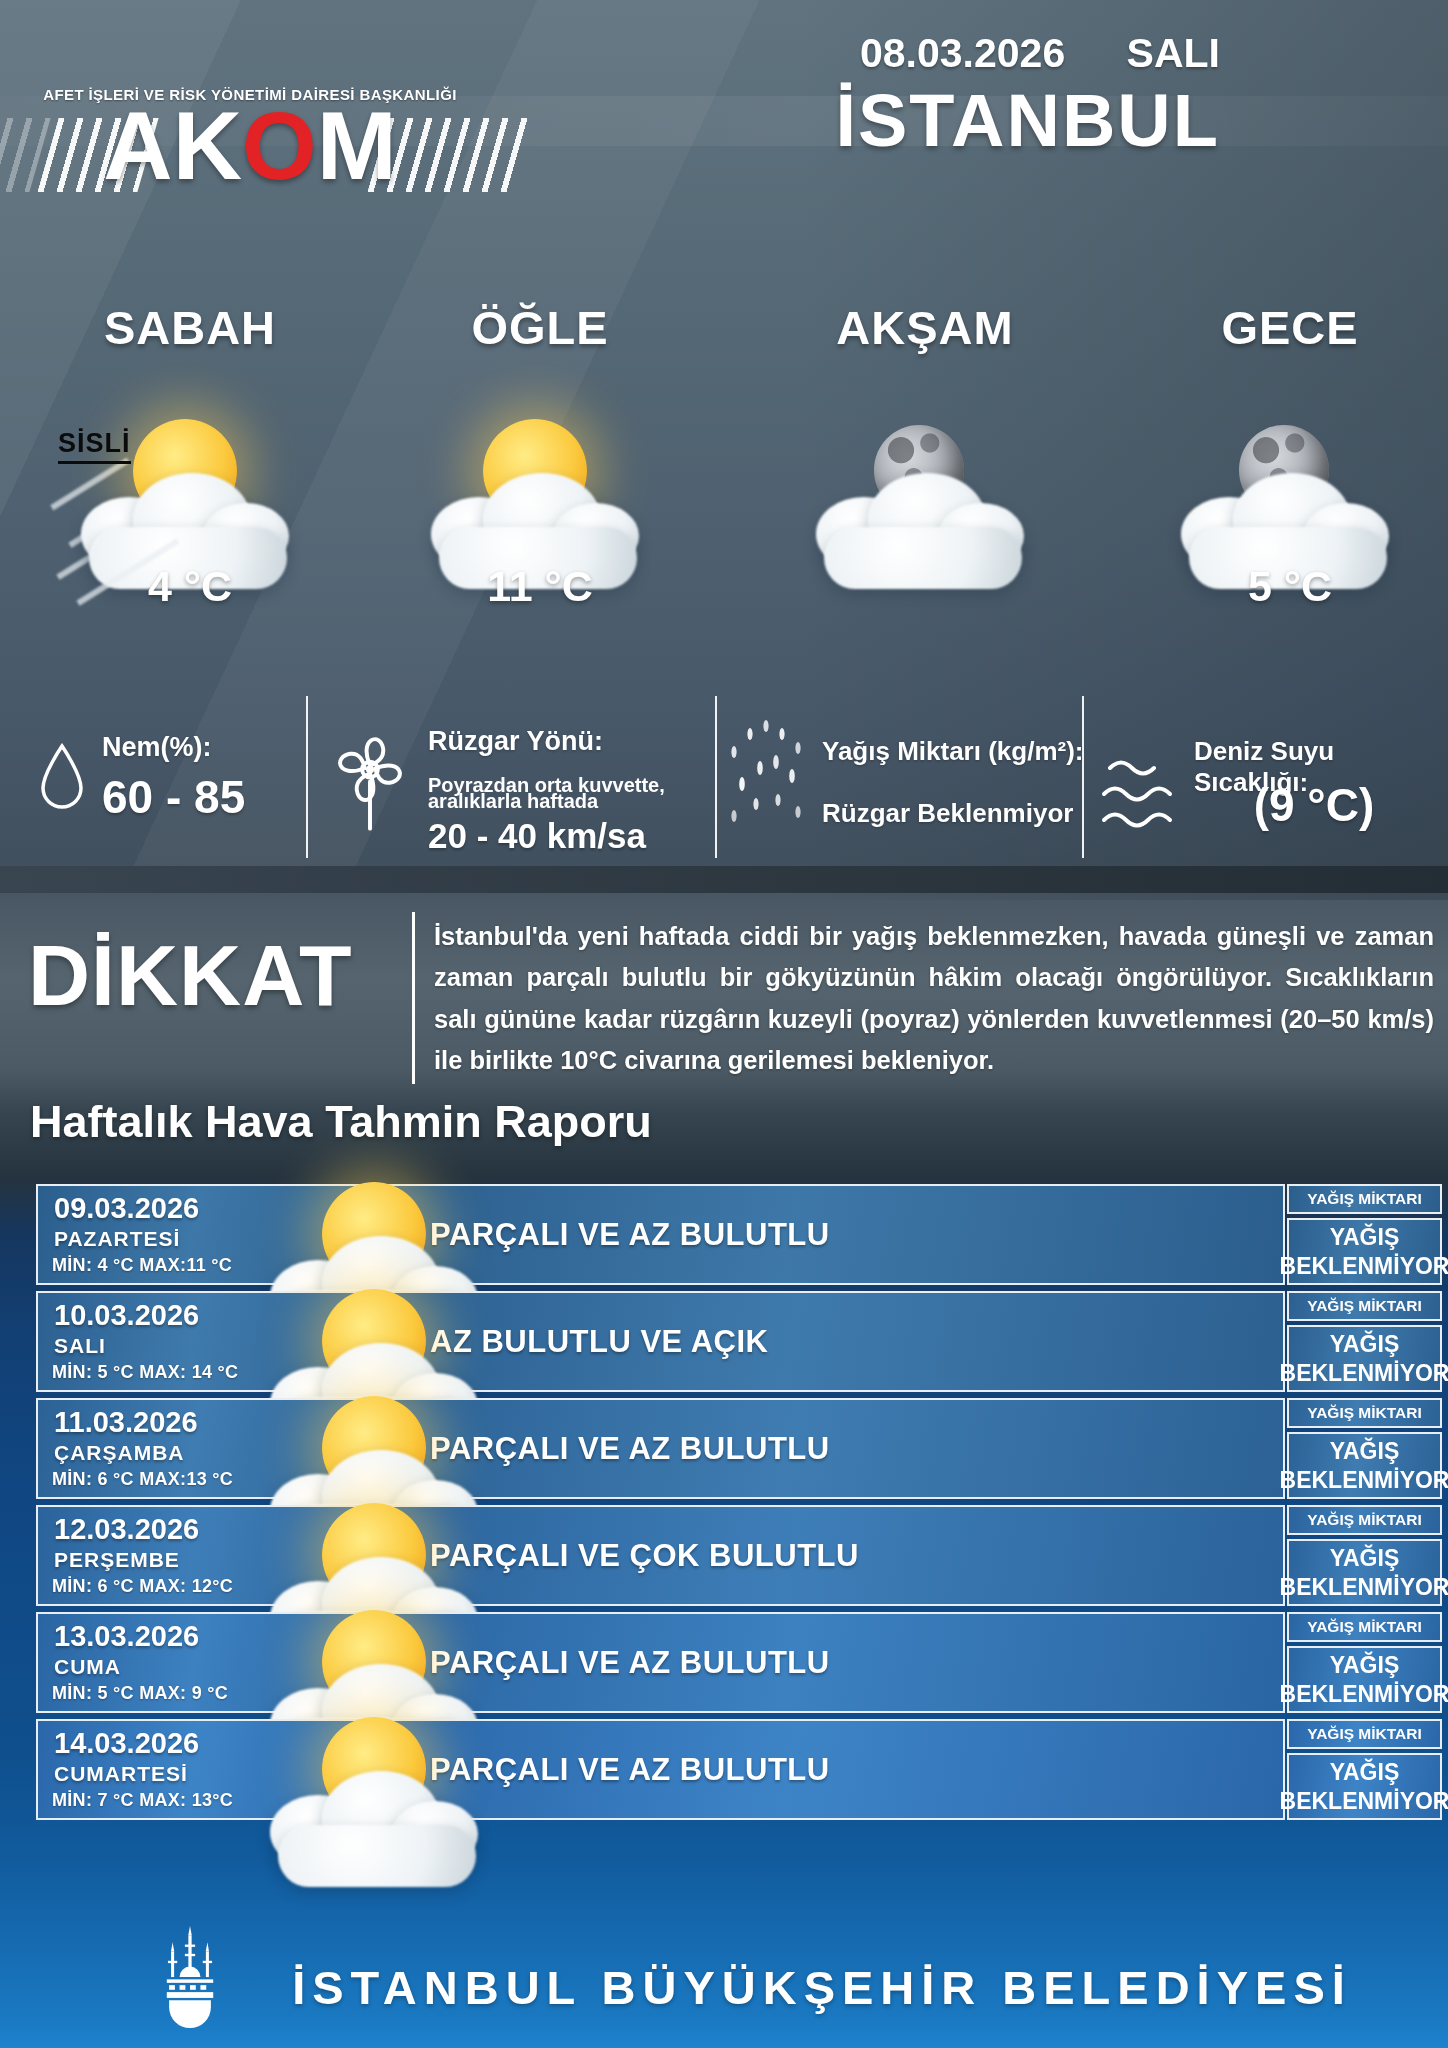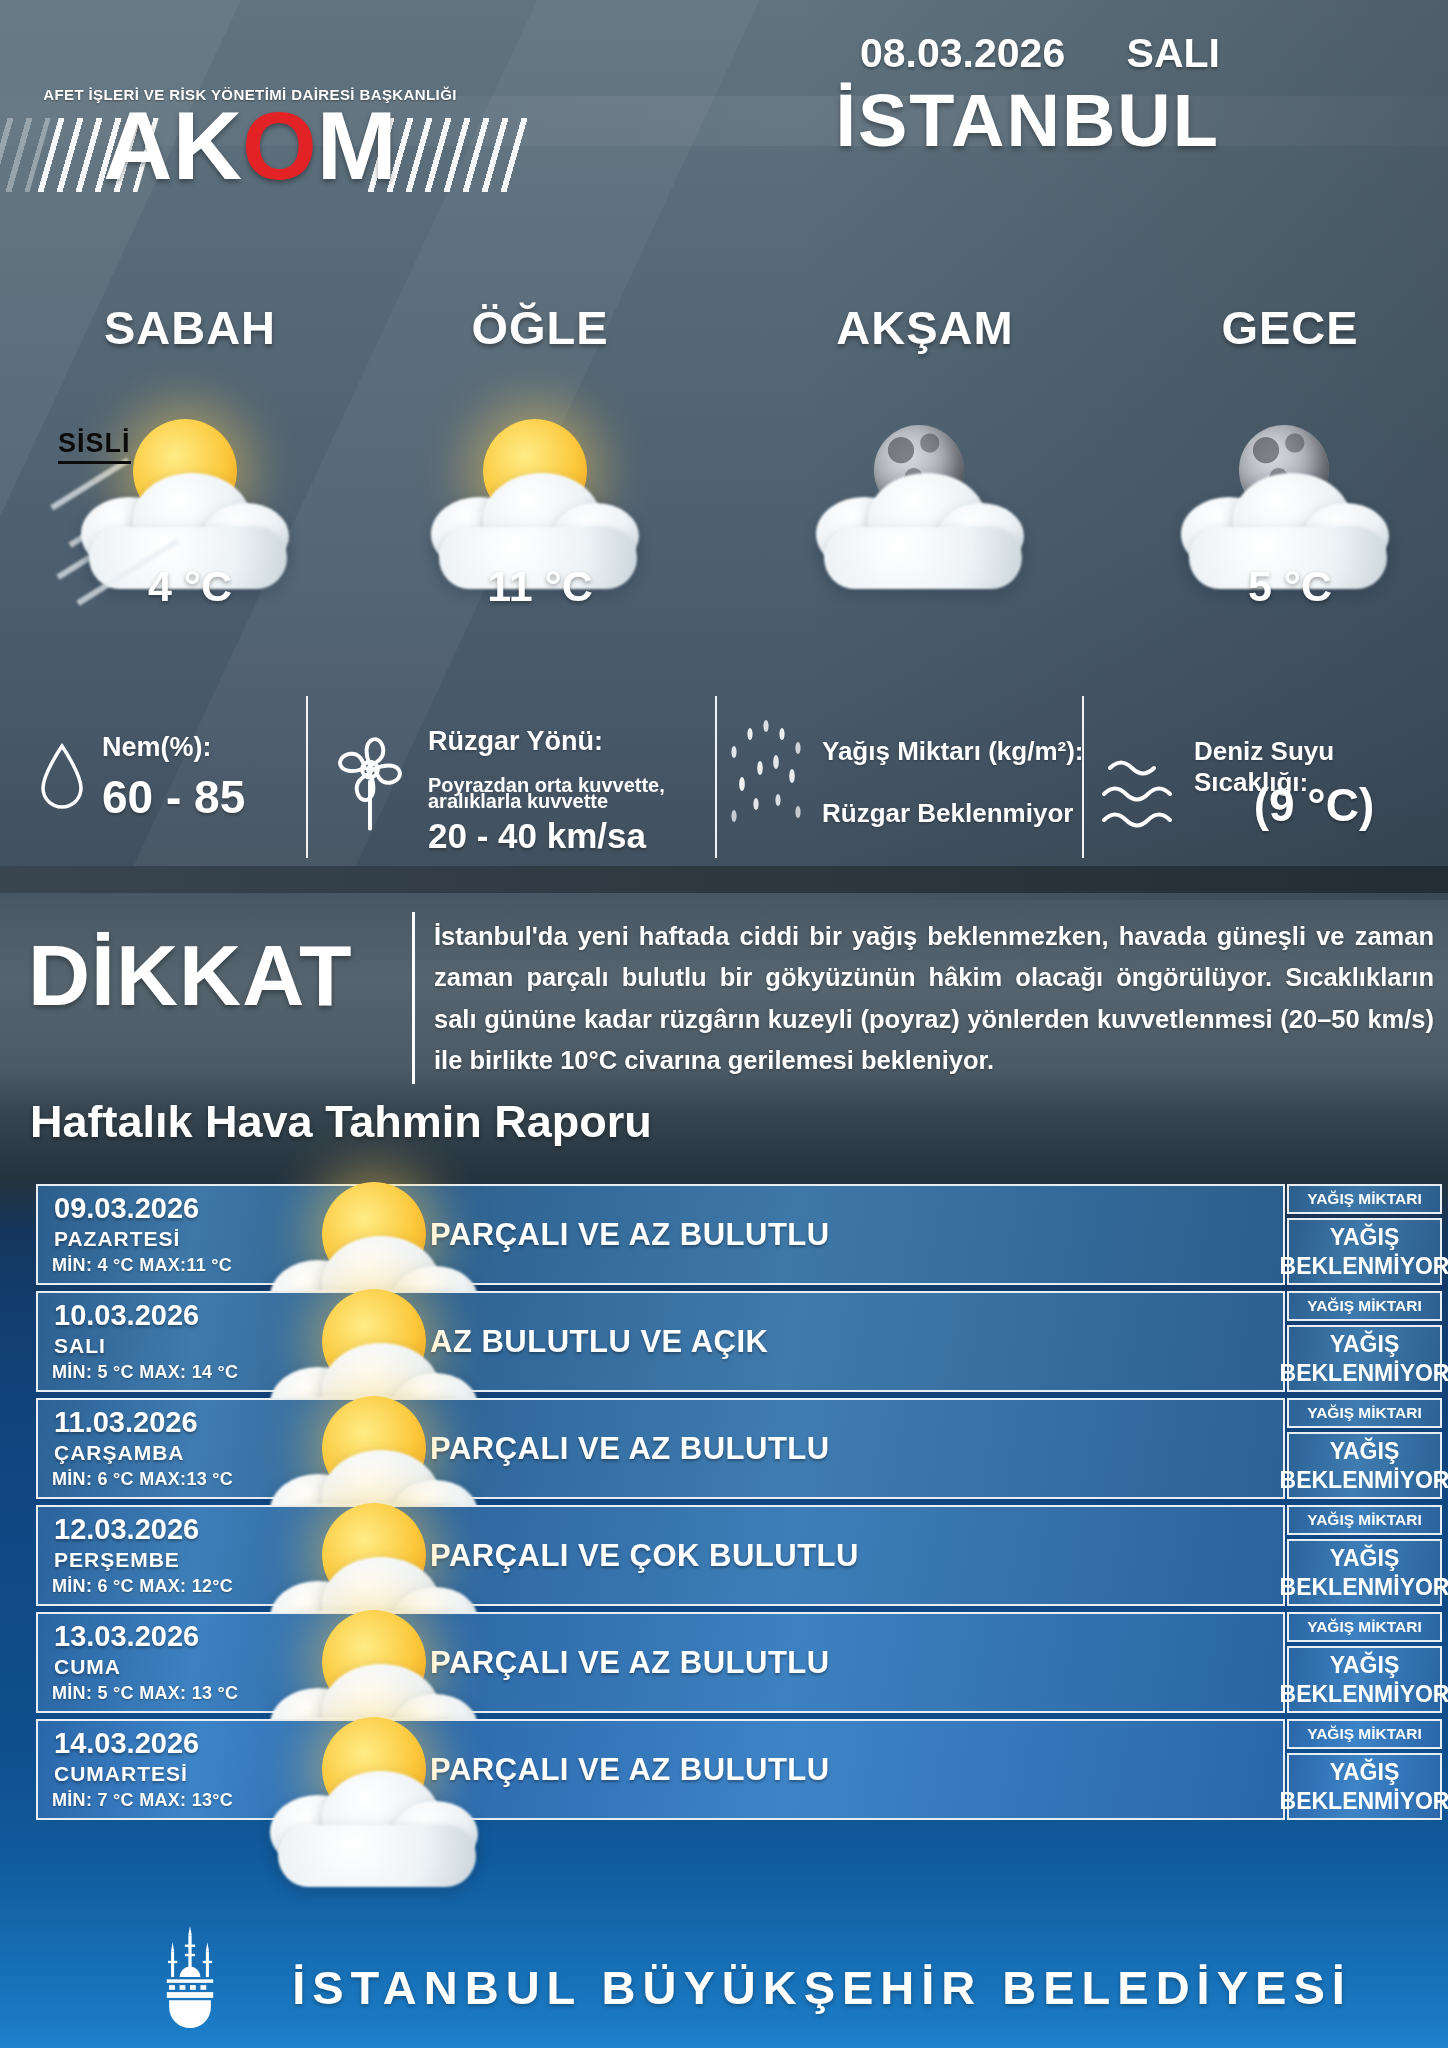--- a/index.html
+++ b/index.html
@@ -204,21 +204,21 @@
         <path d="M36 30 C57 22 60 39 47 41 C40 42 37 35 36 30 Z"></path>
         <path d="M32 34 C41 55 24 60 22 47 C21 40 27 36 32 34 Z"></path>
         <path d="M28 30 C7 38 4 21 17 19 C24 18 27 25 28 30 Z"></path>
         <circle cx="32" cy="31" r="6"></circle>
         <circle cx="32" cy="31" r="1.6" fill="#fff"></circle>
         <line x1="32" y1="40" x2="32" y2="76"></line>
       </g>
     </svg>
     <div class="mlabel" style="left:428px;top:36px">Rüzgar Yönü:</div>
     <div class="msmall" style="left:428px;top:84px">Poyrazdan orta kuvvette,</div>
-    <div class="msmall" style="left:428px;top:100px">aralıklarla kuvvette</div>
+    <div class="msmall" style="left:428px;top:100px">aralıklarla haftada</div>
     <div class="mvalue" style="left:428px;top:126px;font-size:35px">20 - 40 km/sa</div>
 
     <svg class="micon" style="left:720px;top:14px" width="96" height="140" viewBox="0 0 96 140">
       <g fill="#fff">
         <ellipse cx="14" cy="48" rx="2.6" ry="6" opacity=".85"></ellipse>
         <ellipse cx="30" cy="30" rx="2.6" ry="6" opacity=".9"></ellipse>
         <ellipse cx="46" cy="22" rx="2.6" ry="6" opacity=".8"></ellipse>
         <ellipse cx="62" cy="30" rx="2.6" ry="6" opacity=".9"></ellipse>
         <ellipse cx="78" cy="44" rx="2.6" ry="6" opacity=".75"></ellipse>
         <ellipse cx="22" cy="80" rx="2.8" ry="7" opacity=".95"></ellipse>
@@ -305,21 +305,21 @@
       <div class="cell-r">
         <div class="cell cell-rh">YAĞIŞ MİKTARI</div>
         <div class="cell cell-rv">YAĞIŞ BEKLENMİYOR</div>
       </div>
     </div>
 
     <div class="trow">
       <div class="cell cell-l">
         <div class="rdate">13.03.2026</div>
         <div class="rday">CUMA</div>
-        <div class="rminmax">MİN: 5 °C MAX: 13 °C</div>
+        <div class="rminmax">MİN: 5 °C MAX: 9 °C</div>
         <div class="rowicon"><span class="wicon"><i class="sun"></i><i class="puff pf1"></i><i class="puff pf2"></i><i class="puff pf3"></i><i class="puff pf4"></i></span></div>
       </div>
       <div class="cell cell-m">PARÇALI VE AZ BULUTLU</div>
       <div class="cell-r">
         <div class="cell cell-rh">YAĞIŞ MİKTARI</div>
         <div class="cell cell-rv">YAĞIŞ BEKLENMİYOR</div>
       </div>
     </div>
 
     <div class="trow">

